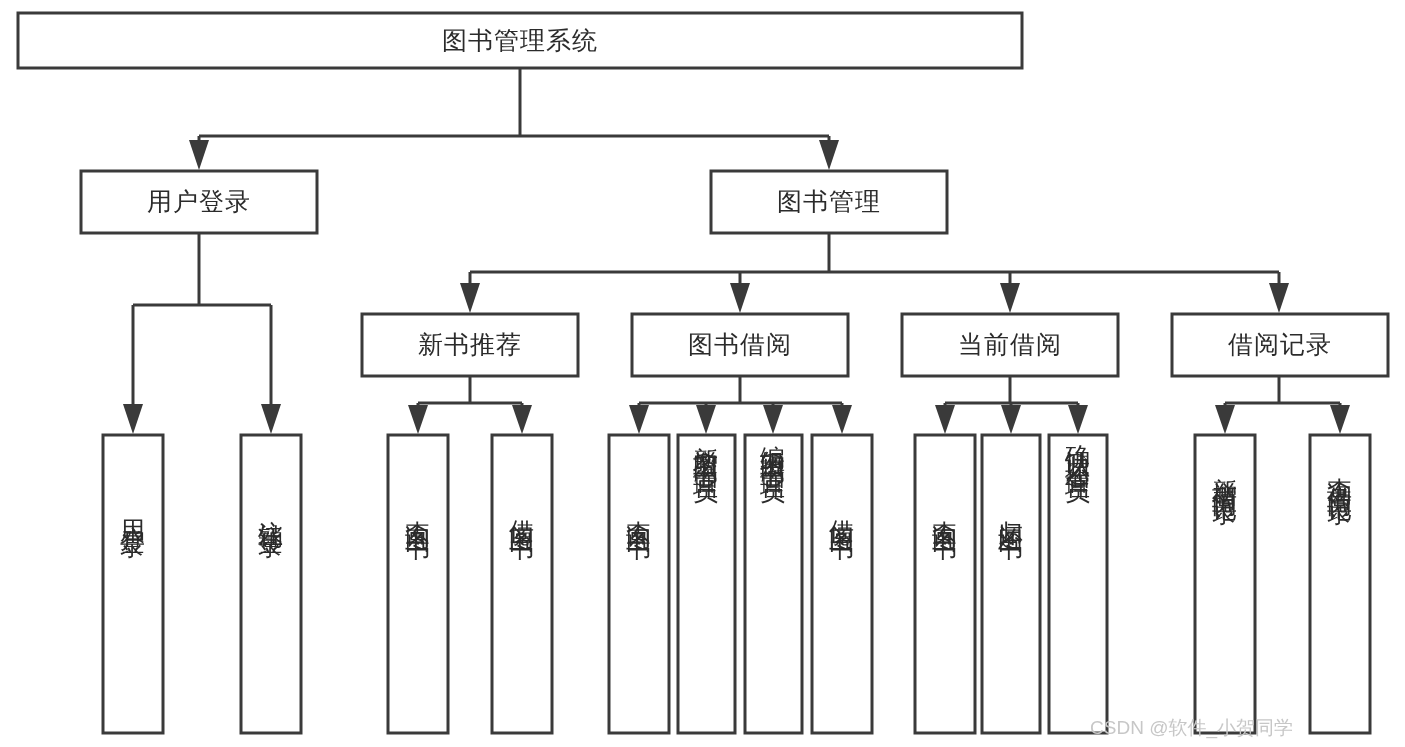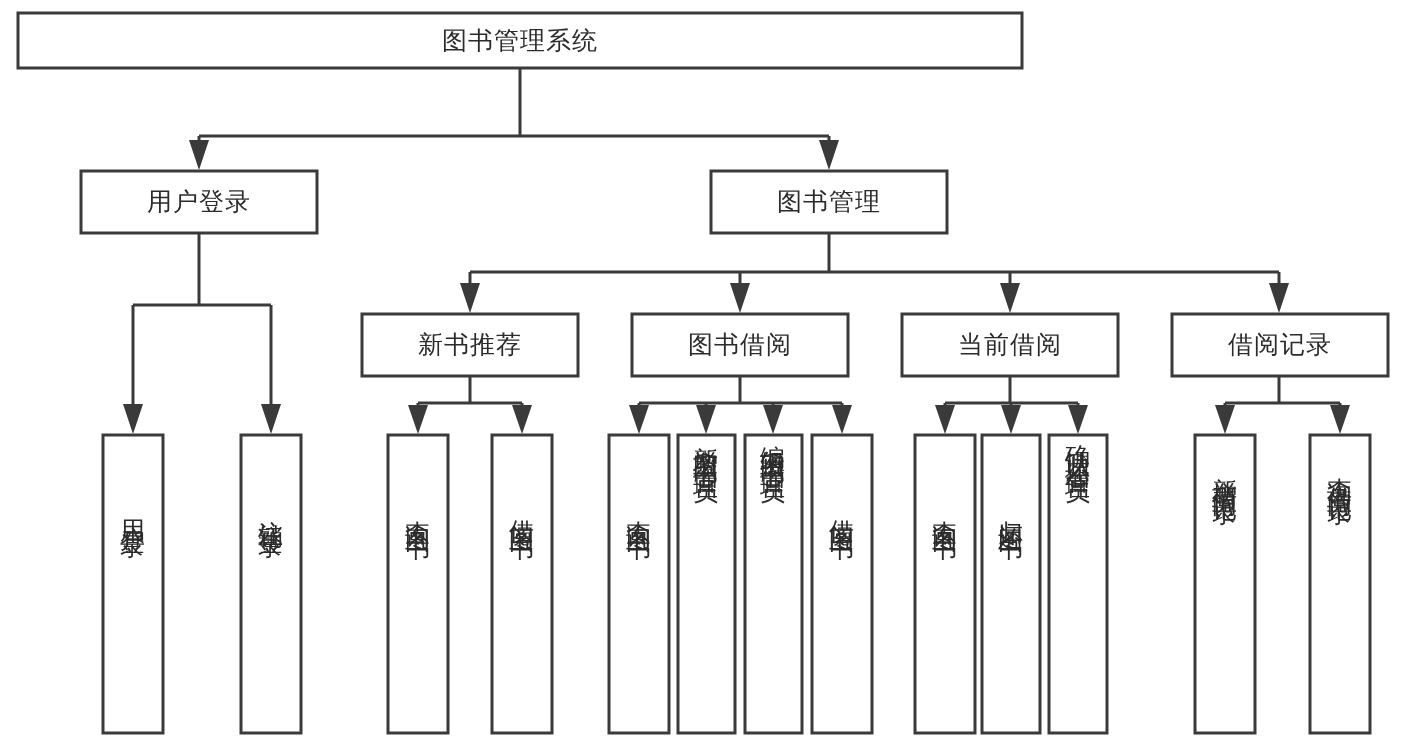--- a/index.html
+++ b/index.html
@@ -234,13 +234,14 @@
       <text class="node-label-v" x="1225" y="472">新增借阅记录</text>
     </g>
 
     <g>
       <rect class="node-rect" x="1310" y="435" width="60" height="298"></rect>
       <text class="node-label-v" x="1340" y="472">查询借阅记录</text>
     </g>
 
   </svg>
 
+  <div class="watermark">CSDN @软件_小贺同学</div>
 </div>
 
 </body></html>

